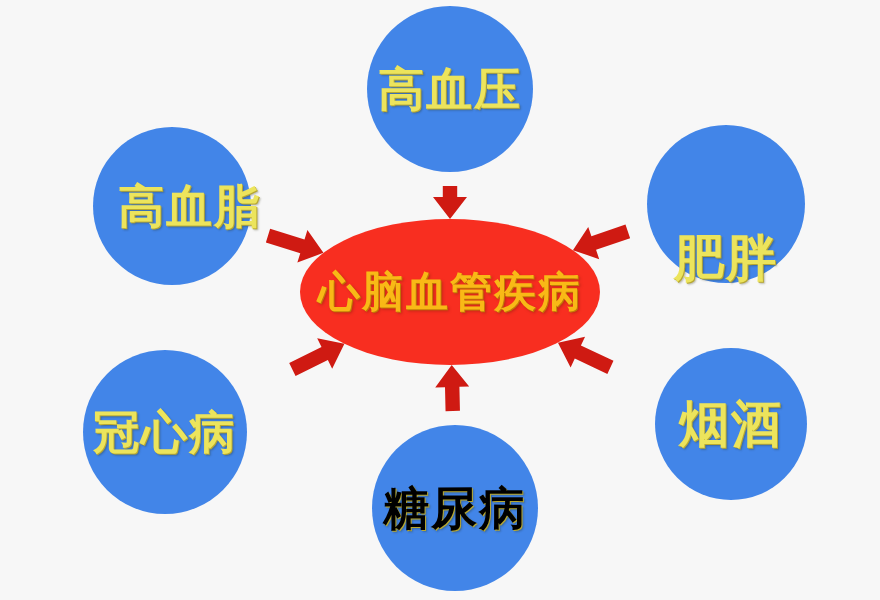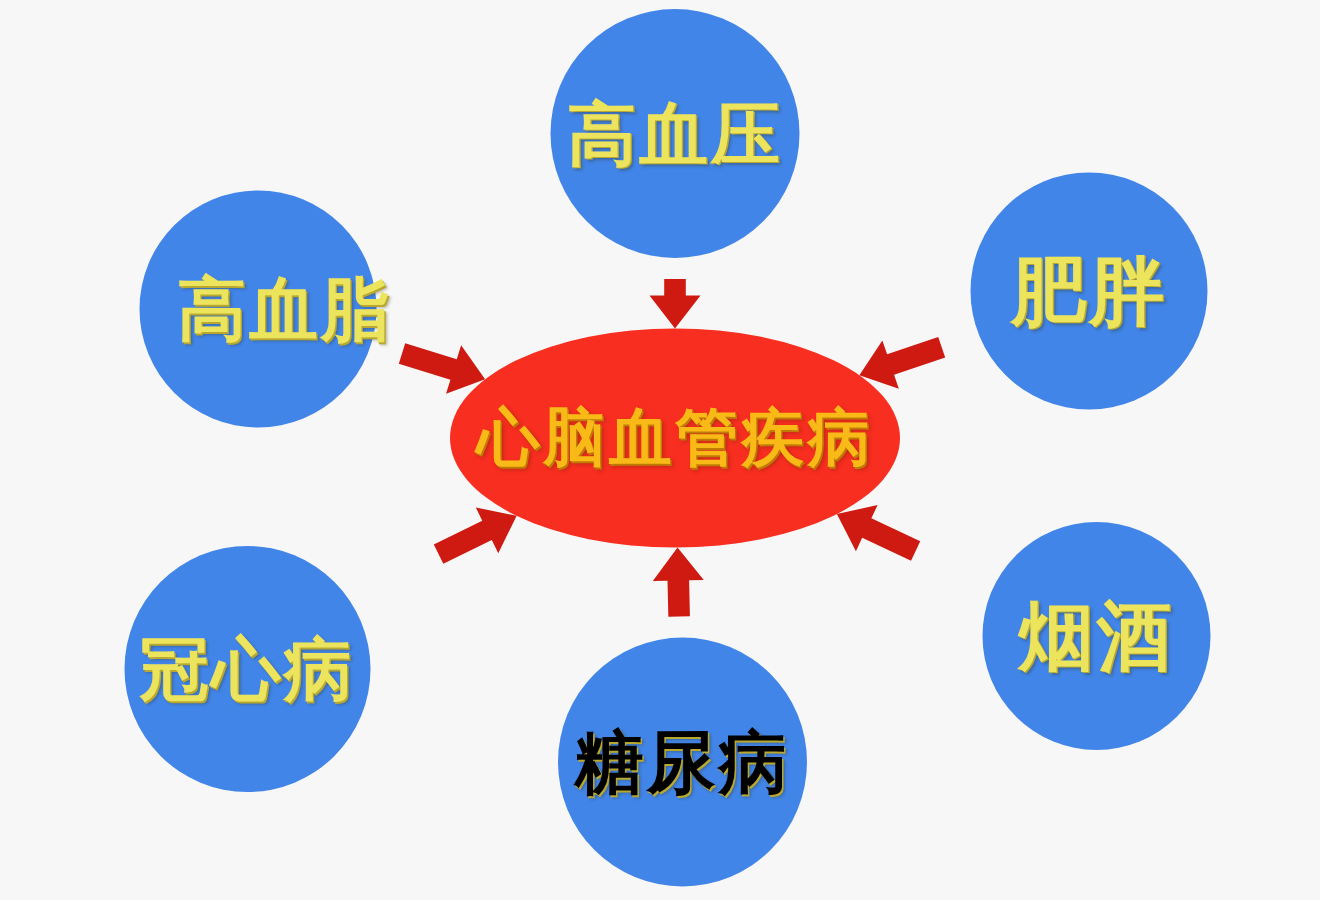--- a/index.html
+++ b/index.html
@@ -73,25 +73,25 @@
 <div id="diagram" style="background: rgb(247, 247, 247);">
 
   <div class="node node-circle" id="node-0" style="left: 367px; top: 6px; width: 166px; height: 166px; background: rgb(66, 133, 232);">
     <span class="node-label circle-label" style="color: rgb(236, 228, 92); font-size: 46px;">高血压</span>
   </div>
 
   <div class="node node-circle" id="node-1" style="left: 93px; top: 127px; width: 158px; height: 158px; background: rgb(66, 133, 232);">
     <span class="node-label circle-label" style="color: rgb(236, 228, 92); font-size: 46px; margin-left: 36px;">高血脂</span>
   </div>
 
-  <div class="node node-circle" id="node-2" style="left: 647px; top: 115px; width: 158px; height: 158px; background: rgb(66, 133, 232);">
+  <div class="node node-circle" id="node-2" style="left: 647px; top: 125px; width: 158px; height: 158px; background: rgb(66, 133, 232); align-items: flex-end;">
     <span class="node-label circle-label" style="color: rgb(236, 228, 92); font-size: 50px;">肥胖</span>
   </div>
 
-  <div class="node node-circle" id="node-3" style="left: 83px; top: 364px; width: 164px; height: 164px; background: rgb(66, 133, 232);">
+  <div class="node node-circle" id="node-3" style="left: 83px; top: 350px; width: 164px; height: 164px; background: rgb(66, 133, 232);">
     <span class="node-label circle-label" style="color: rgb(236, 228, 92); font-size: 46px;">冠心病</span>
   </div>
 
   <div class="node node-circle" id="node-4" style="left: 655px; top: 348px; width: 152px; height: 152px; background: rgb(66, 133, 232); align-items: center;">
     <span class="node-label circle-label" style="color: rgb(236, 228, 92); font-size: 50px;">烟酒</span>
   </div>
 
   <div class="node node-circle" id="node-5" style="left: 372px; top: 425px; width: 166px; height: 166px; background: rgb(66, 133, 232);">
     <span class="node-label circle-label" style="color: #000000; font-size: 46px;">糖尿病</span>
   </div>

